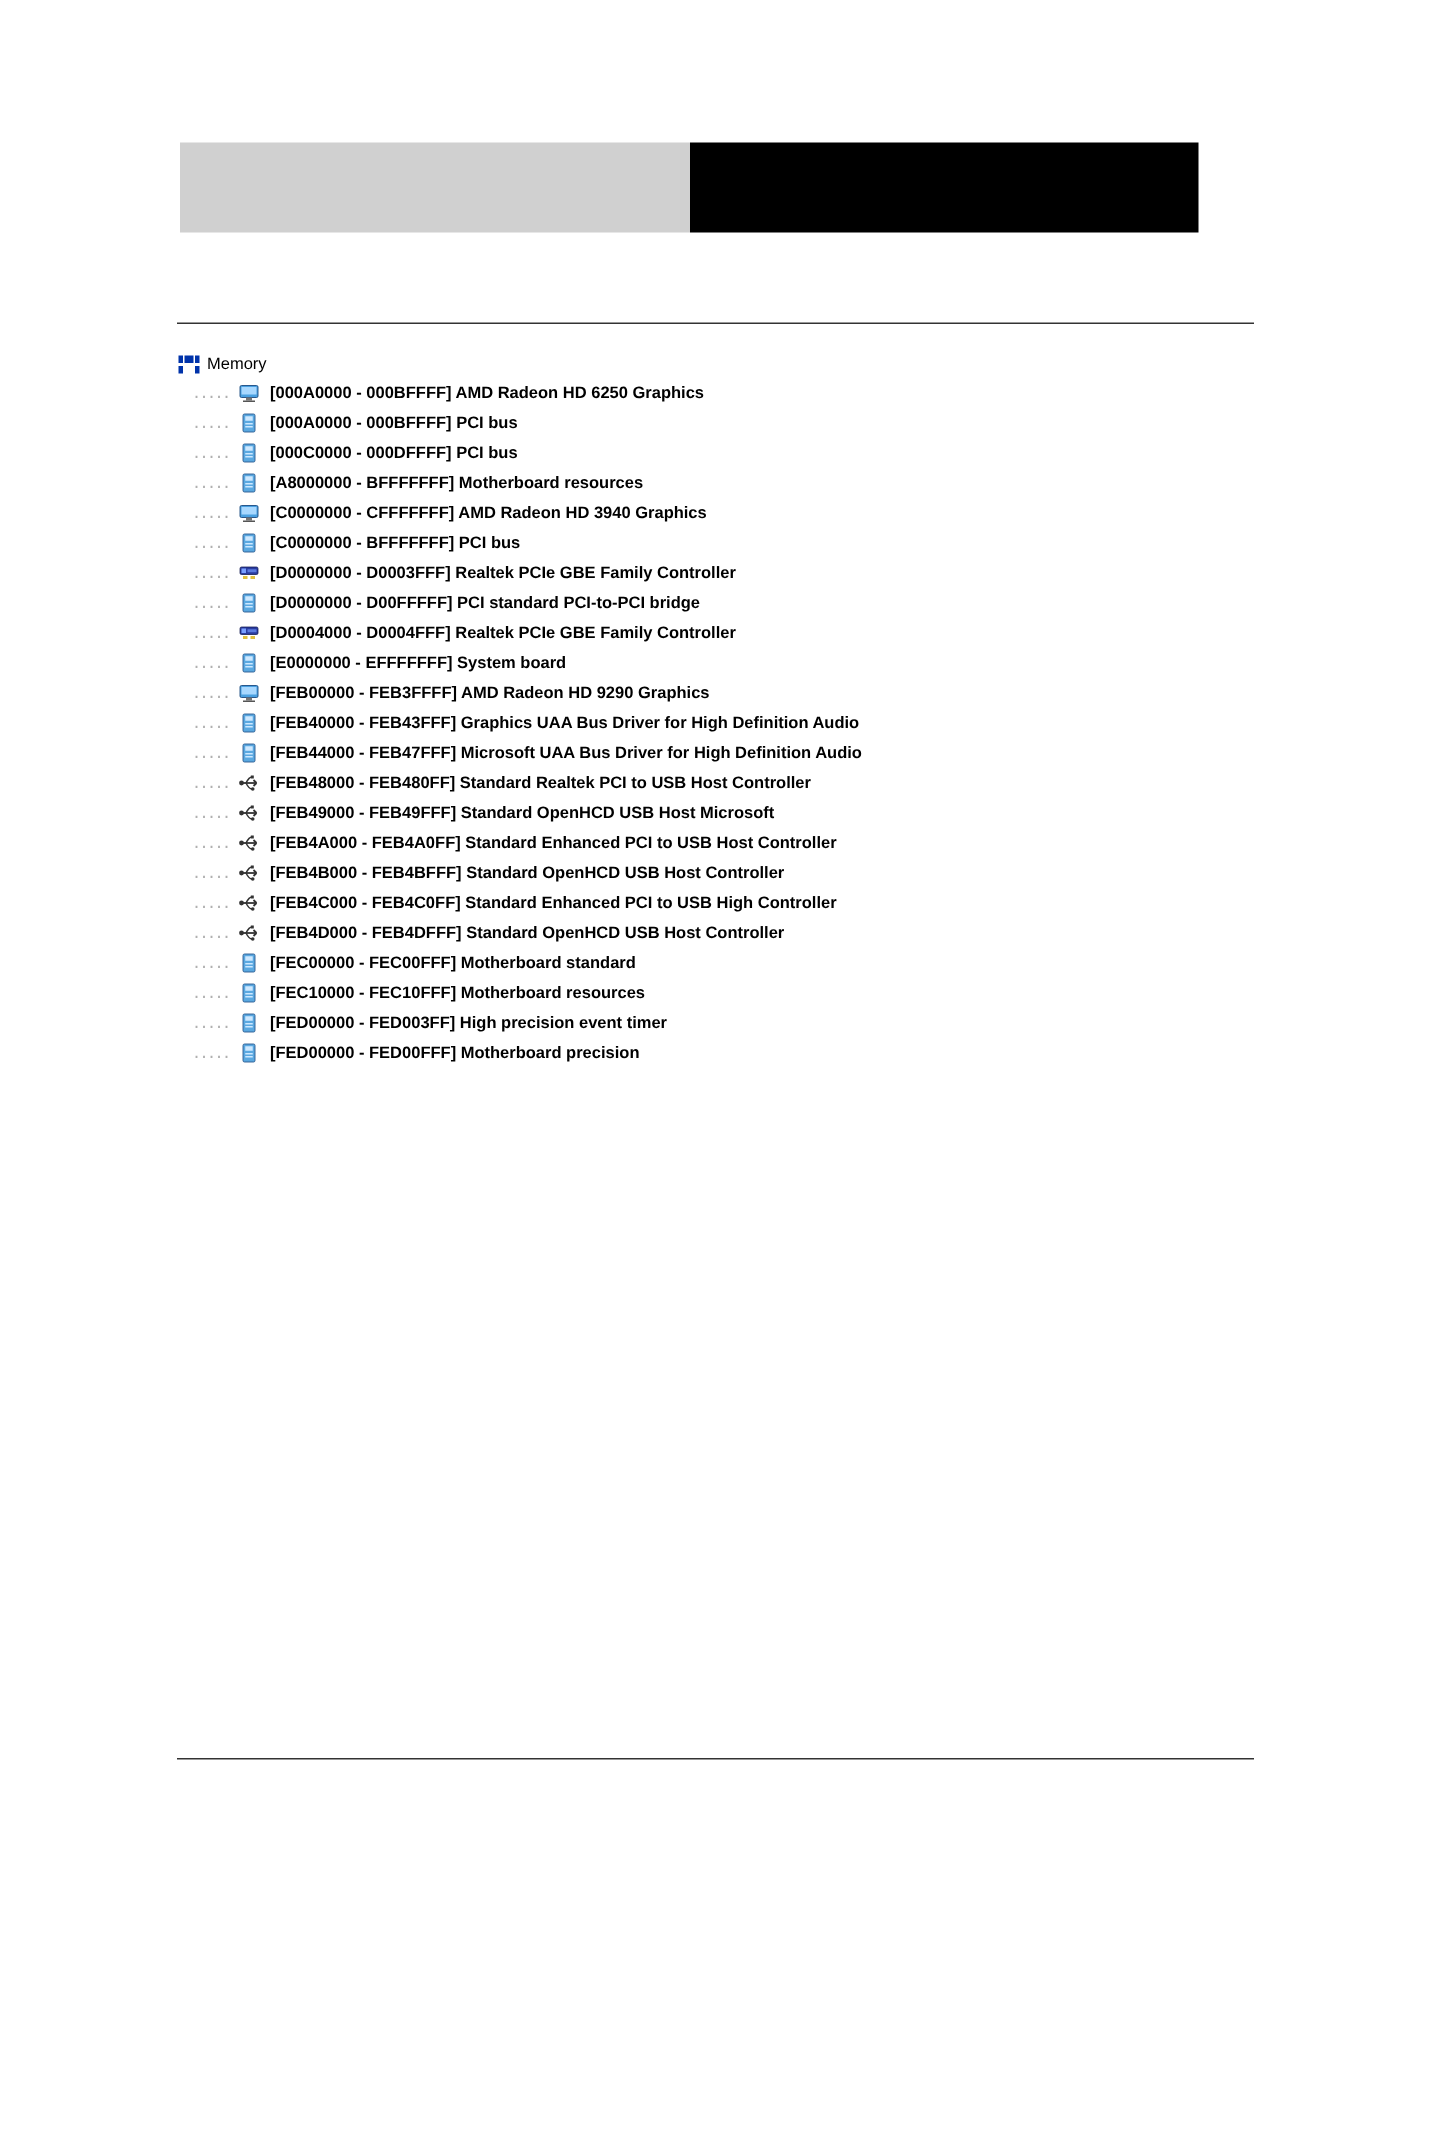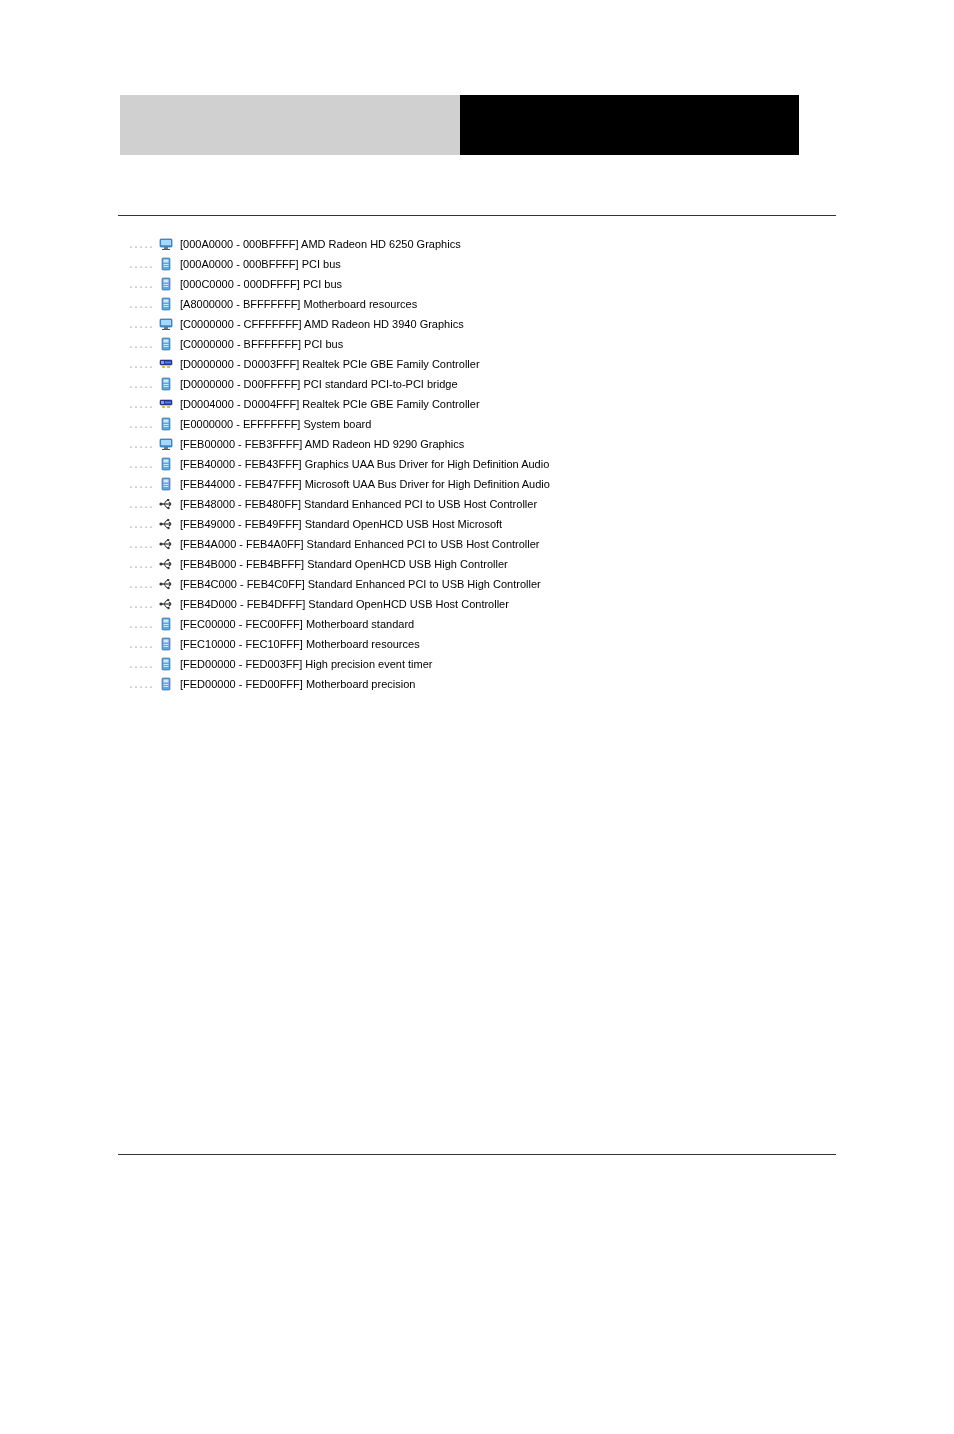--- a/index.html
+++ b/index.html
@@ -82,40 +82,52 @@
       width: 16px;
       height: 16px;
       margin-right: 6px;
       display: inline-flex;
       align-items: center;
       justify-content: center;
       flex-shrink: 0;
     }
     .child-text {
       white-space: nowrap;
+      font-weight: bold;
     }
     .footer-line {
       margin: 440px 118px 0 118px;
       border-top: 1px solid #333;
       height: 50px;
     }
   </style>
 </head>
 <body>
 
 <div class="page-container">
 
   <div class="header-bar">
     <div class="header-left"></div>
     <div class="header-right"></div>
   </div>
 
   <div class="divider-line"></div>
 
   <div class="tree">
+    <div class="root-row">
+      <span class="root-icon">
+        <span class="memchip"></span>
+          <span class="memchip"></span>
+          <span class="memchip"></span>
+        <span class="memchip"></span>
+          <span class="memchip"></span>
+          <span class="memchip"></span>
+      </span>
+      <span class="root-label">Memory</span>
+    </div>
     <div id="tree-children">
         <div class="child-row">
           <span class="tree-line">.....</span>
           <span class="child-icon">
             <svg width="16" height="16" viewBox="0 0 16 16">
               <rect x="2" y="3" width="12" height="8" rx="1" fill="#4aa0e0" stroke="#1a4a80" stroke-width="0.6"></rect>
               <rect x="3" y="4" width="10" height="5" fill="#a8d8ff"></rect>
               <rect x="6" y="11" width="4" height="2" fill="#777"></rect>
               <rect x="4" y="13" width="8" height="1" fill="#555"></rect>
             </svg>
@@ -274,21 +286,21 @@
             <svg width="16" height="16" viewBox="0 0 16 16">
               <circle cx="3" cy="8" r="1.6" fill="#333"></circle>
               <path d="M3 8 L13 8" stroke="#333" stroke-width="1.2"></path>
               <path d="M6 8 Q8 4 10 4" stroke="#333" stroke-width="1" fill="none"></path>
               <rect x="9.2" y="3" width="2" height="2" fill="#333"></rect>
               <path d="M6 8 Q8 12 10 12" stroke="#333" stroke-width="1" fill="none"></path>
               <circle cx="10.5" cy="12" r="1.2" fill="#333"></circle>
               <path d="M13 8 L11 6 M13 8 L11 10" stroke="#333" stroke-width="1.2"></path>
             </svg>
           </span>
-          <span class="child-text">[FEB48000 - FEB480FF]  Standard Enhanced PCI to USB Host Controller</span>
+          <span class="child-text">[FEB48000 - FEB480FF]  Standard Realtek PCI to USB Host Controller</span>
         </div>
         <div class="child-row">
           <span class="tree-line">.....</span>
           <span class="child-icon">
             <svg width="16" height="16" viewBox="0 0 16 16">
               <circle cx="3" cy="8" r="1.6" fill="#333"></circle>
               <path d="M3 8 L13 8" stroke="#333" stroke-width="1.2"></path>
               <path d="M6 8 Q8 4 10 4" stroke="#333" stroke-width="1" fill="none"></path>
               <rect x="9.2" y="3" width="2" height="2" fill="#333"></rect>
               <path d="M6 8 Q8 12 10 12" stroke="#333" stroke-width="1" fill="none"></path>
@@ -319,21 +331,21 @@
             <svg width="16" height="16" viewBox="0 0 16 16">
               <circle cx="3" cy="8" r="1.6" fill="#333"></circle>
               <path d="M3 8 L13 8" stroke="#333" stroke-width="1.2"></path>
               <path d="M6 8 Q8 4 10 4" stroke="#333" stroke-width="1" fill="none"></path>
               <rect x="9.2" y="3" width="2" height="2" fill="#333"></rect>
               <path d="M6 8 Q8 12 10 12" stroke="#333" stroke-width="1" fill="none"></path>
               <circle cx="10.5" cy="12" r="1.2" fill="#333"></circle>
               <path d="M13 8 L11 6 M13 8 L11 10" stroke="#333" stroke-width="1.2"></path>
             </svg>
           </span>
-          <span class="child-text">[FEB4B000 - FEB4BFFF]  Standard OpenHCD USB High Controller</span>
+          <span class="child-text">[FEB4B000 - FEB4BFFF]  Standard OpenHCD USB Host Controller</span>
         </div>
         <div class="child-row">
           <span class="tree-line">.....</span>
           <span class="child-icon">
             <svg width="16" height="16" viewBox="0 0 16 16">
               <circle cx="3" cy="8" r="1.6" fill="#333"></circle>
               <path d="M3 8 L13 8" stroke="#333" stroke-width="1.2"></path>
               <path d="M6 8 Q8 4 10 4" stroke="#333" stroke-width="1" fill="none"></path>
               <rect x="9.2" y="3" width="2" height="2" fill="#333"></rect>
               <path d="M6 8 Q8 12 10 12" stroke="#333" stroke-width="1" fill="none"></path>

